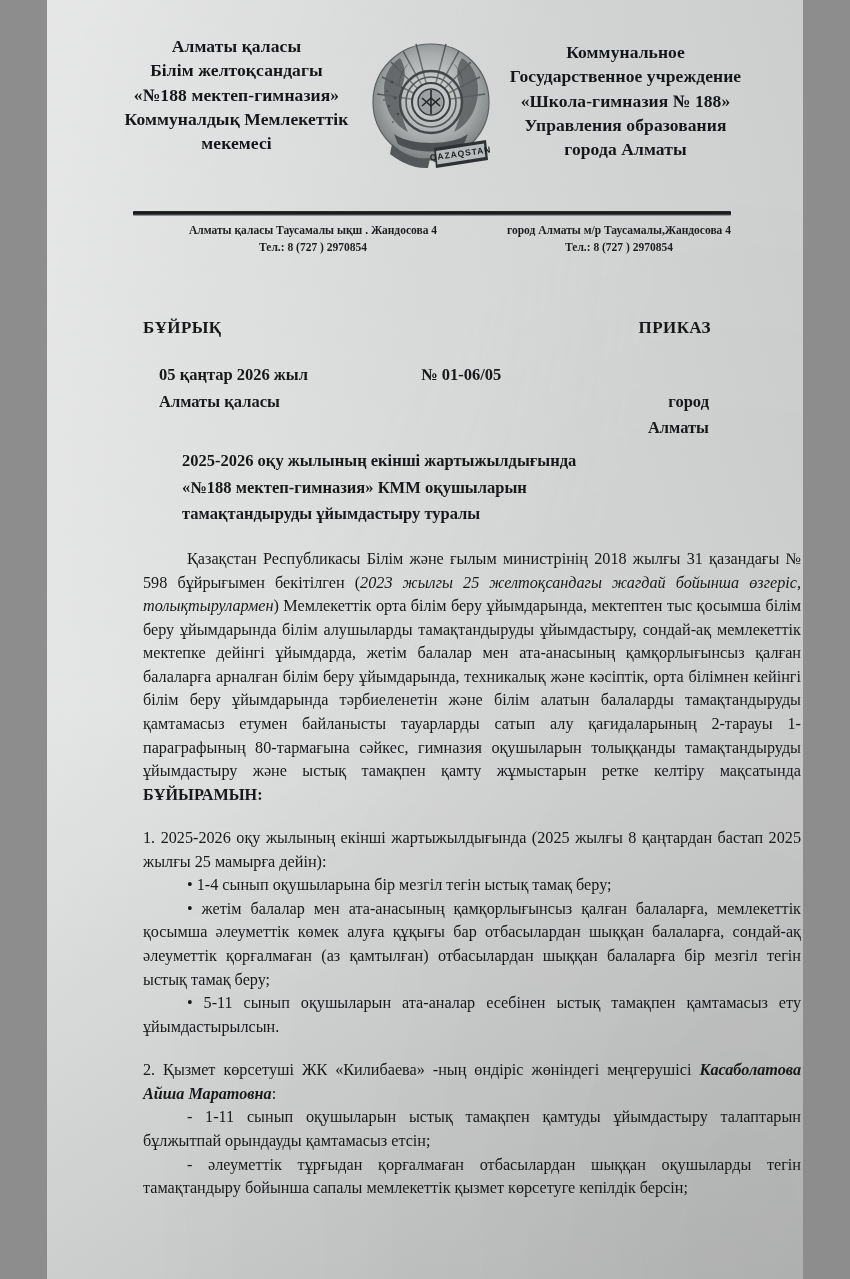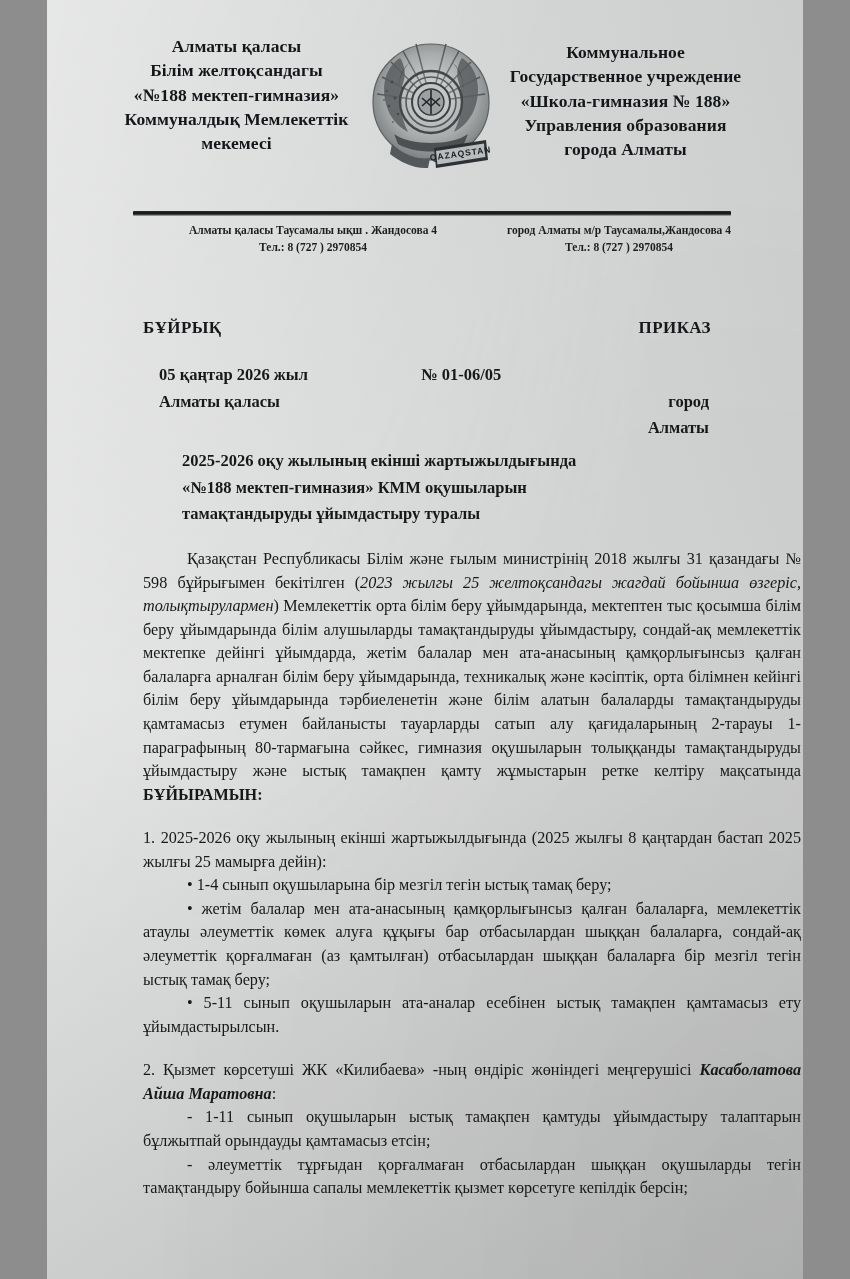--- a/index.html
+++ b/index.html
@@ -305,21 +305,21 @@
   </div>
 
   <div class="body-text">
 
     <p class="indent"><span>Қазақстан Республикасы Білім және ғылым министрінің 2018 жылғы 31 қазандағы № 598 бұйрығымен бекітілген (</span><span class="it">2023 жылгы 25 желтоқсандагы жагдай бойынша өзгеріс, толықтырулармен</span><span>) Мемлекеттік орта білім беру ұйымдарында, мектептен тыс қосымша білім беру ұйымдарында білім алушыларды тамақтандыруды ұйымдастыру, сондай-ақ мемлекеттік мектепке дейінгі ұйымдарда, жетім балалар мен ата-анасының қамқорлығынсыз қалған балаларға арналған білім беру ұйымдарында, техникалық және кәсіптік, орта білімнен кейінгі білім беру ұйымдарында тәрбиеленетін және білім алатын балаларды тамақтандыруды қамтамасыз етумен байланысты тауарларды сатып алу қағидаларының 2-тарауы 1-параграфының 80-тармағына сәйкес, гимназия оқушыларын толыққанды тамақтандыруды ұйымдастыру және ыстық тамақпен қамту жұмыстарын ретке келтіру мақсатында </span><span class="bd">БҰЙЫРАМЫН:</span></p>
 
     <div class="gap-md"></div>
 
     <p>1. 2025-2026 оқу жылының екінші жартыжылдығында (2025 жылғы 8 қаңтардан бастап 2025 жылғы 25 мамырға дейін):</p>
     <p class="bullet">• 1-4 сынып оқушыларына бір мезгіл тегін ыстық тамақ беру;</p>
-    <p class="bullet">• жетім балалар мен ата-анасының қамқорлығынсыз қалған балаларға, мемлекеттік атаулы әлеуметтік көмек алуға құқығы бар отбасылардан шыққан балаларға, сондай-ақ әлеуметтік қорғалмаған (аз қамтылған) отбасылардан шыққан балаларға бір мезгіл тегін ыстық тамақ беру;</p>
+    <p class="bullet">• жетім балалар мен ата-анасының қамқорлығынсыз қалған балаларға, мемлекеттік қосымша әлеуметтік көмек алуға құқығы бар отбасылардан шыққан балаларға, сондай-ақ әлеуметтік қорғалмаған (аз қамтылған) отбасылардан шыққан балаларға бір мезгіл тегін ыстық тамақ беру;</p>
     <p class="bullet">• 5-11 сынып оқушыларын ата-аналар есебінен ыстық тамақпен қамтамасыз ету ұйымдастырылсын.</p>
 
     <div class="gap-md"></div>
 
     <p><span>2. Қызмет көрсетуші ЖК «Килибаева» -ның өндіріс жөніндегі меңгерушісі </span><span class="it bd">Касаболатова Айша Маратовна</span><span>:</span></p>
 
     <p class="sub-item">- 1-11 сынып оқушыларын ыстық тамақпен қамтуды ұйымдастыру талаптарын бұлжытпай орындауды қамтамасыз етсін;</p>
     <p class="sub-item">- әлеуметтік тұрғыдан қорғалмаған отбасылардан шыққан оқушыларды тегін тамақтандыру бойынша сапалы мемлекеттік қызмет көрсетуге кепілдік берсін;</p>
   </div>
 

